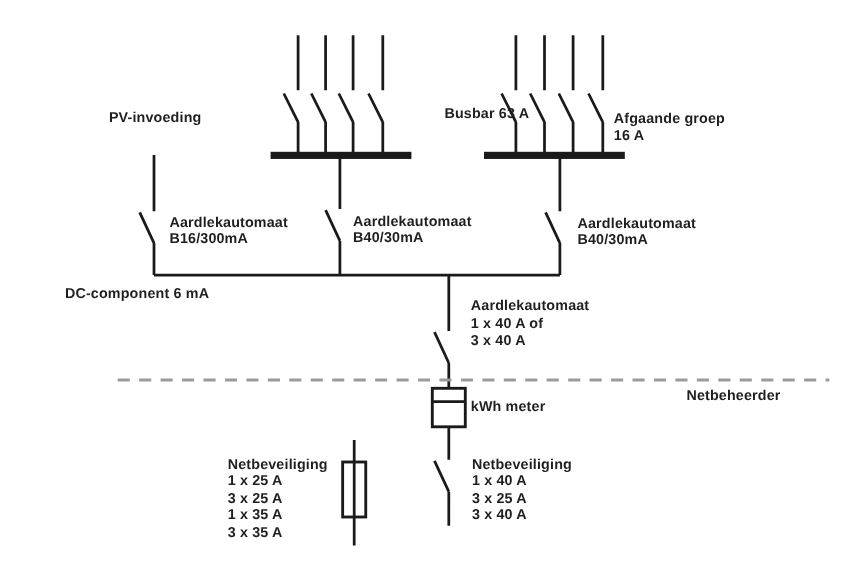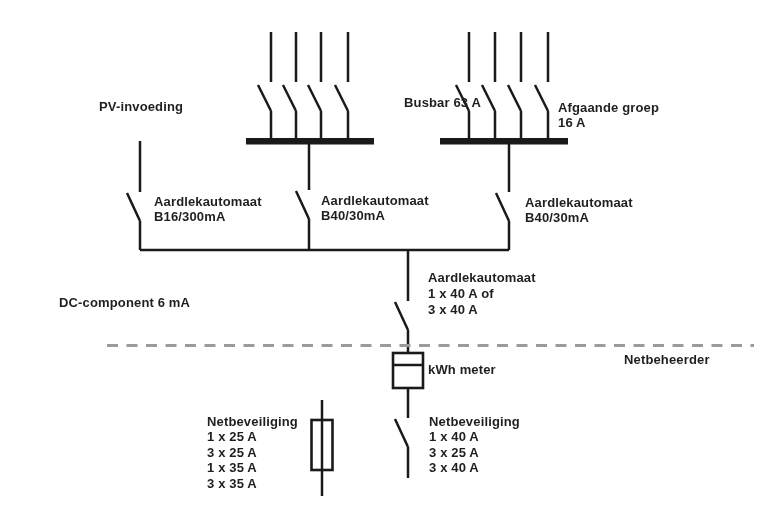--- a/index.html
+++ b/index.html
@@ -108,21 +108,21 @@
   <div class="lbl" style="left:321px; top:193px;">
     <div>Aardlekautomaat</div>
     <div>B40/30mA</div>
   </div>
 
   <div class="lbl" style="left:525px; top:195px;">
     <div>Aardlekautomaat</div>
     <div>B40/30mA</div>
   </div>
 
-  <div class="lbl" style="left:59px; top:259px;margin-top:36px;">
+  <div class="lbl" style="left:59px; top:259px;">
     <div>DC-component 6 mA</div>
   </div>
 
   <div class="lbl" style="left:428px; top:270px; line-height:16px;">
     <div>Aardlekautomaat</div>
     <div>1 x 40 A of</div>
     <div>3 x 40 A</div>
   </div>
 
 

